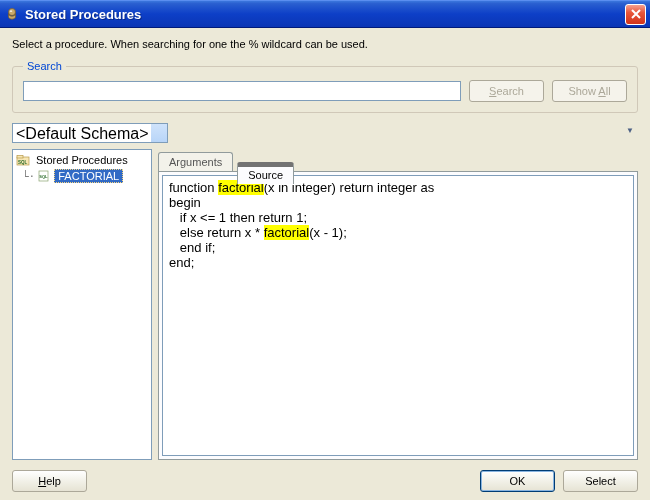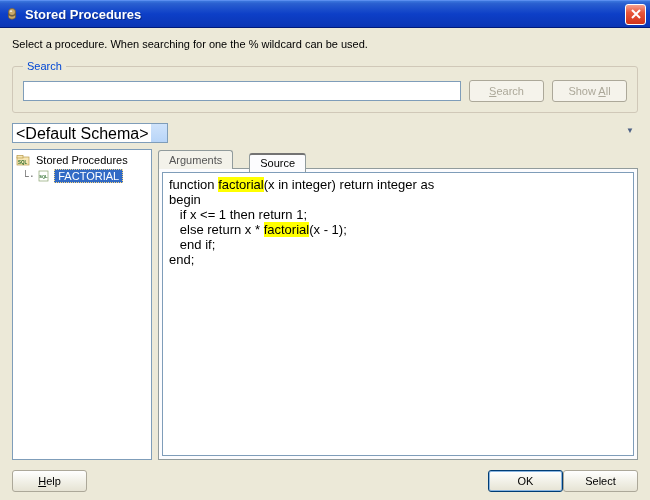--- a/index.html
+++ b/index.html
@@ -174,38 +174,38 @@
 }
 .right-panel {
   flex: 1;
   display: flex;
   flex-direction: column;
   min-width: 0;
 }
 .tabs {
   display: flex;
   align-items: center;
-  gap: 16px;
+  gap: 4px;
   position: relative;
   z-index: 2;
 }
 .tab {
   padding: 3px 10px 3px 10px;
   border: 1px solid #919b9c;
   border-bottom: none;
   background: #f3f2ea;
   border-radius: 3px 3px 0 0;
   position: relative;
   cursor: pointer;
 }
 .tab.active {
   background: #fcfcfe;
-  border-top: 2px solid #737373;
+  border-top: 5px solid #737373;
   padding-top: 2px;
-  top: 4px;
+  top: 13px;
   z-index: 3;
 }
 .tab.inactive {
   top: 1px;
   color: #555;
 }
 .tab-content {
   flex: 1;
   border: 1px solid #919b9c;
   background: #fcfcfe;
@@ -224,20 +224,21 @@
   white-space: pre;
   overflow: auto;
 }
 .hl {
   background: #ffff00;
 }
 .bottom-bar {
   display: flex;
   align-items: center;
   margin-top: 10px;
+  gap: 8px;
 }
 .bottom-bar .spacer { flex: 1; }
 </style>
 </head>
 <body>
 
 <div class="titlebar">
   <span class="icon">
     <svg width="14" height="14" viewBox="0 0 14 14">
       <circle cx="7" cy="5" r="3.5" fill="#c9a96a" stroke="#7a5a20" stroke-width="0.7"></circle>

